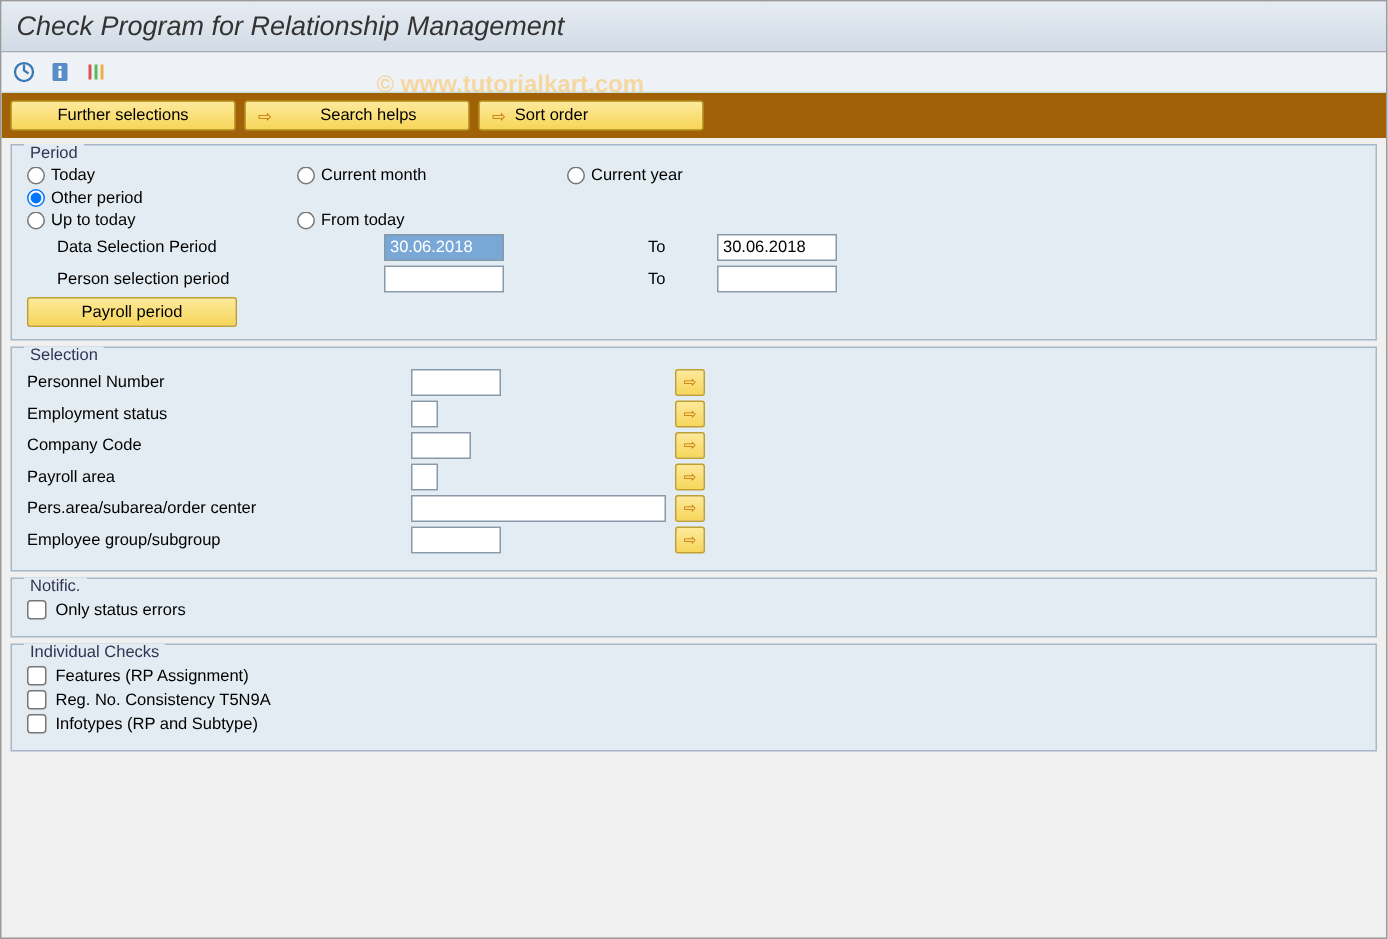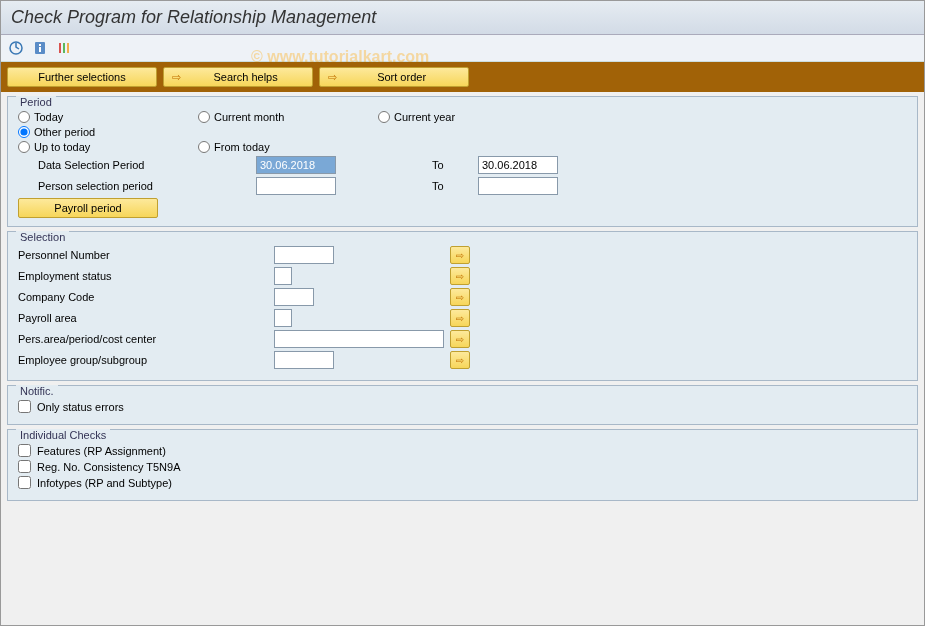--- a/index.html
+++ b/index.html
@@ -201,21 +201,21 @@
 <div class="button-row">
   <button class="sap-button" style="min-width:150px; justify-content:center;">
     <span>Further selections</span>
   </button>
   <button class="sap-button" style="min-width:150px;">
     <span class="arrow-icon">⇨</span>
     <span style="flex:1; text-align:center;">Search helps</span>
   </button>
   <button class="sap-button" style="min-width:150px;">
     <span class="arrow-icon">⇨</span>
-    <span style="flex:1; text-align:center;">Sort order</span>
+    <span style="flex:1; text-align:left;">Sort order</span>
   </button>
 </div>
 
 <div class="group-box">
   <span class="group-title">Period</span>
   <div class="group-content">
     <div class="radio-row">
       <label class="radio-item">
         <input type="radio" name="period" style="">
         <span>Today</span>
@@ -284,21 +284,21 @@
       <span class="sel-label">Company Code</span>
       <span class="sel-input-col"><input class="sap-input w40" style=""></span>
       <span class="multi-select-btn">⇨</span>
     </div>
     <div class="selection-row">
       <span class="sel-label">Payroll area</span>
       <span class="sel-input-col"><input class="sap-input w20" style=""></span>
       <span class="multi-select-btn">⇨</span>
     </div>
     <div class="selection-row">
-      <span class="sel-label">Pers.area/period/cost center</span>
+      <span class="sel-label">Pers.area/subarea/order center</span>
       <span class="sel-input-col"><input class="sap-input w140" style=""></span>
       <span class="multi-select-btn">⇨</span>
     </div>
     <div class="selection-row">
       <span class="sel-label">Employee group/subgroup</span>
       <span class="sel-input-col"><input class="sap-input w60" style=""></span>
       <span class="multi-select-btn">⇨</span>
     </div>
   </div>
 </div>

